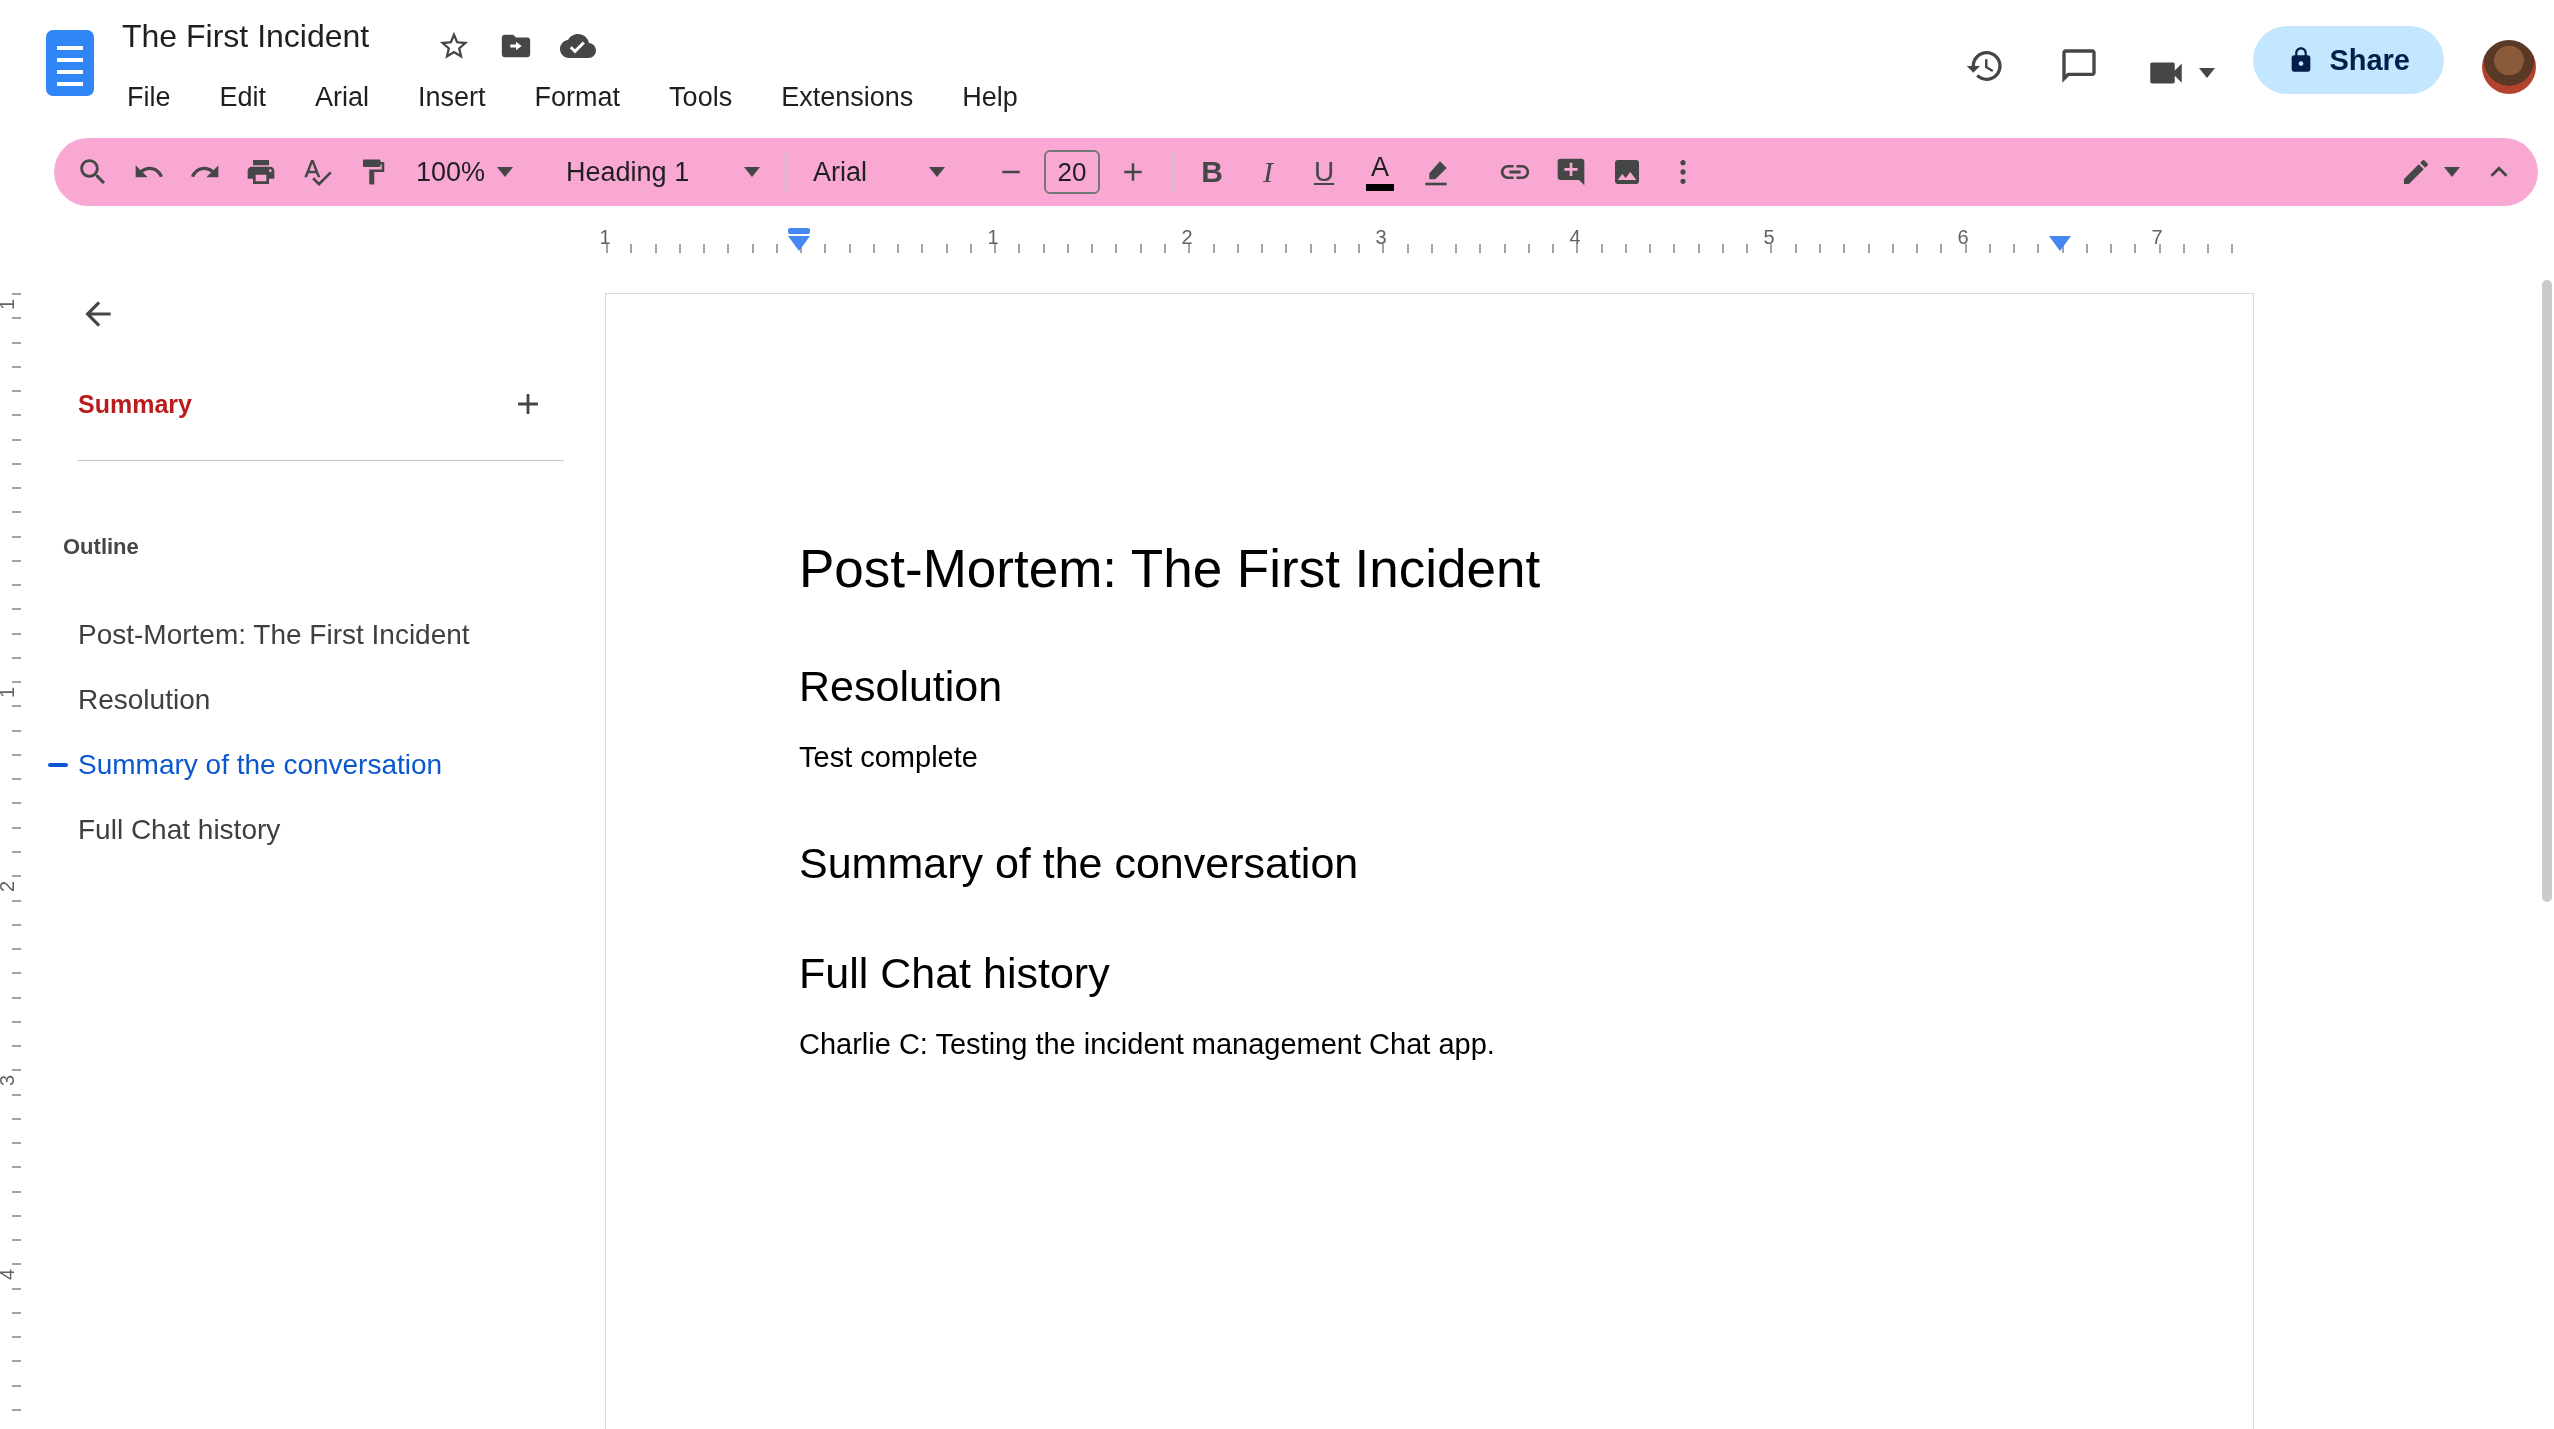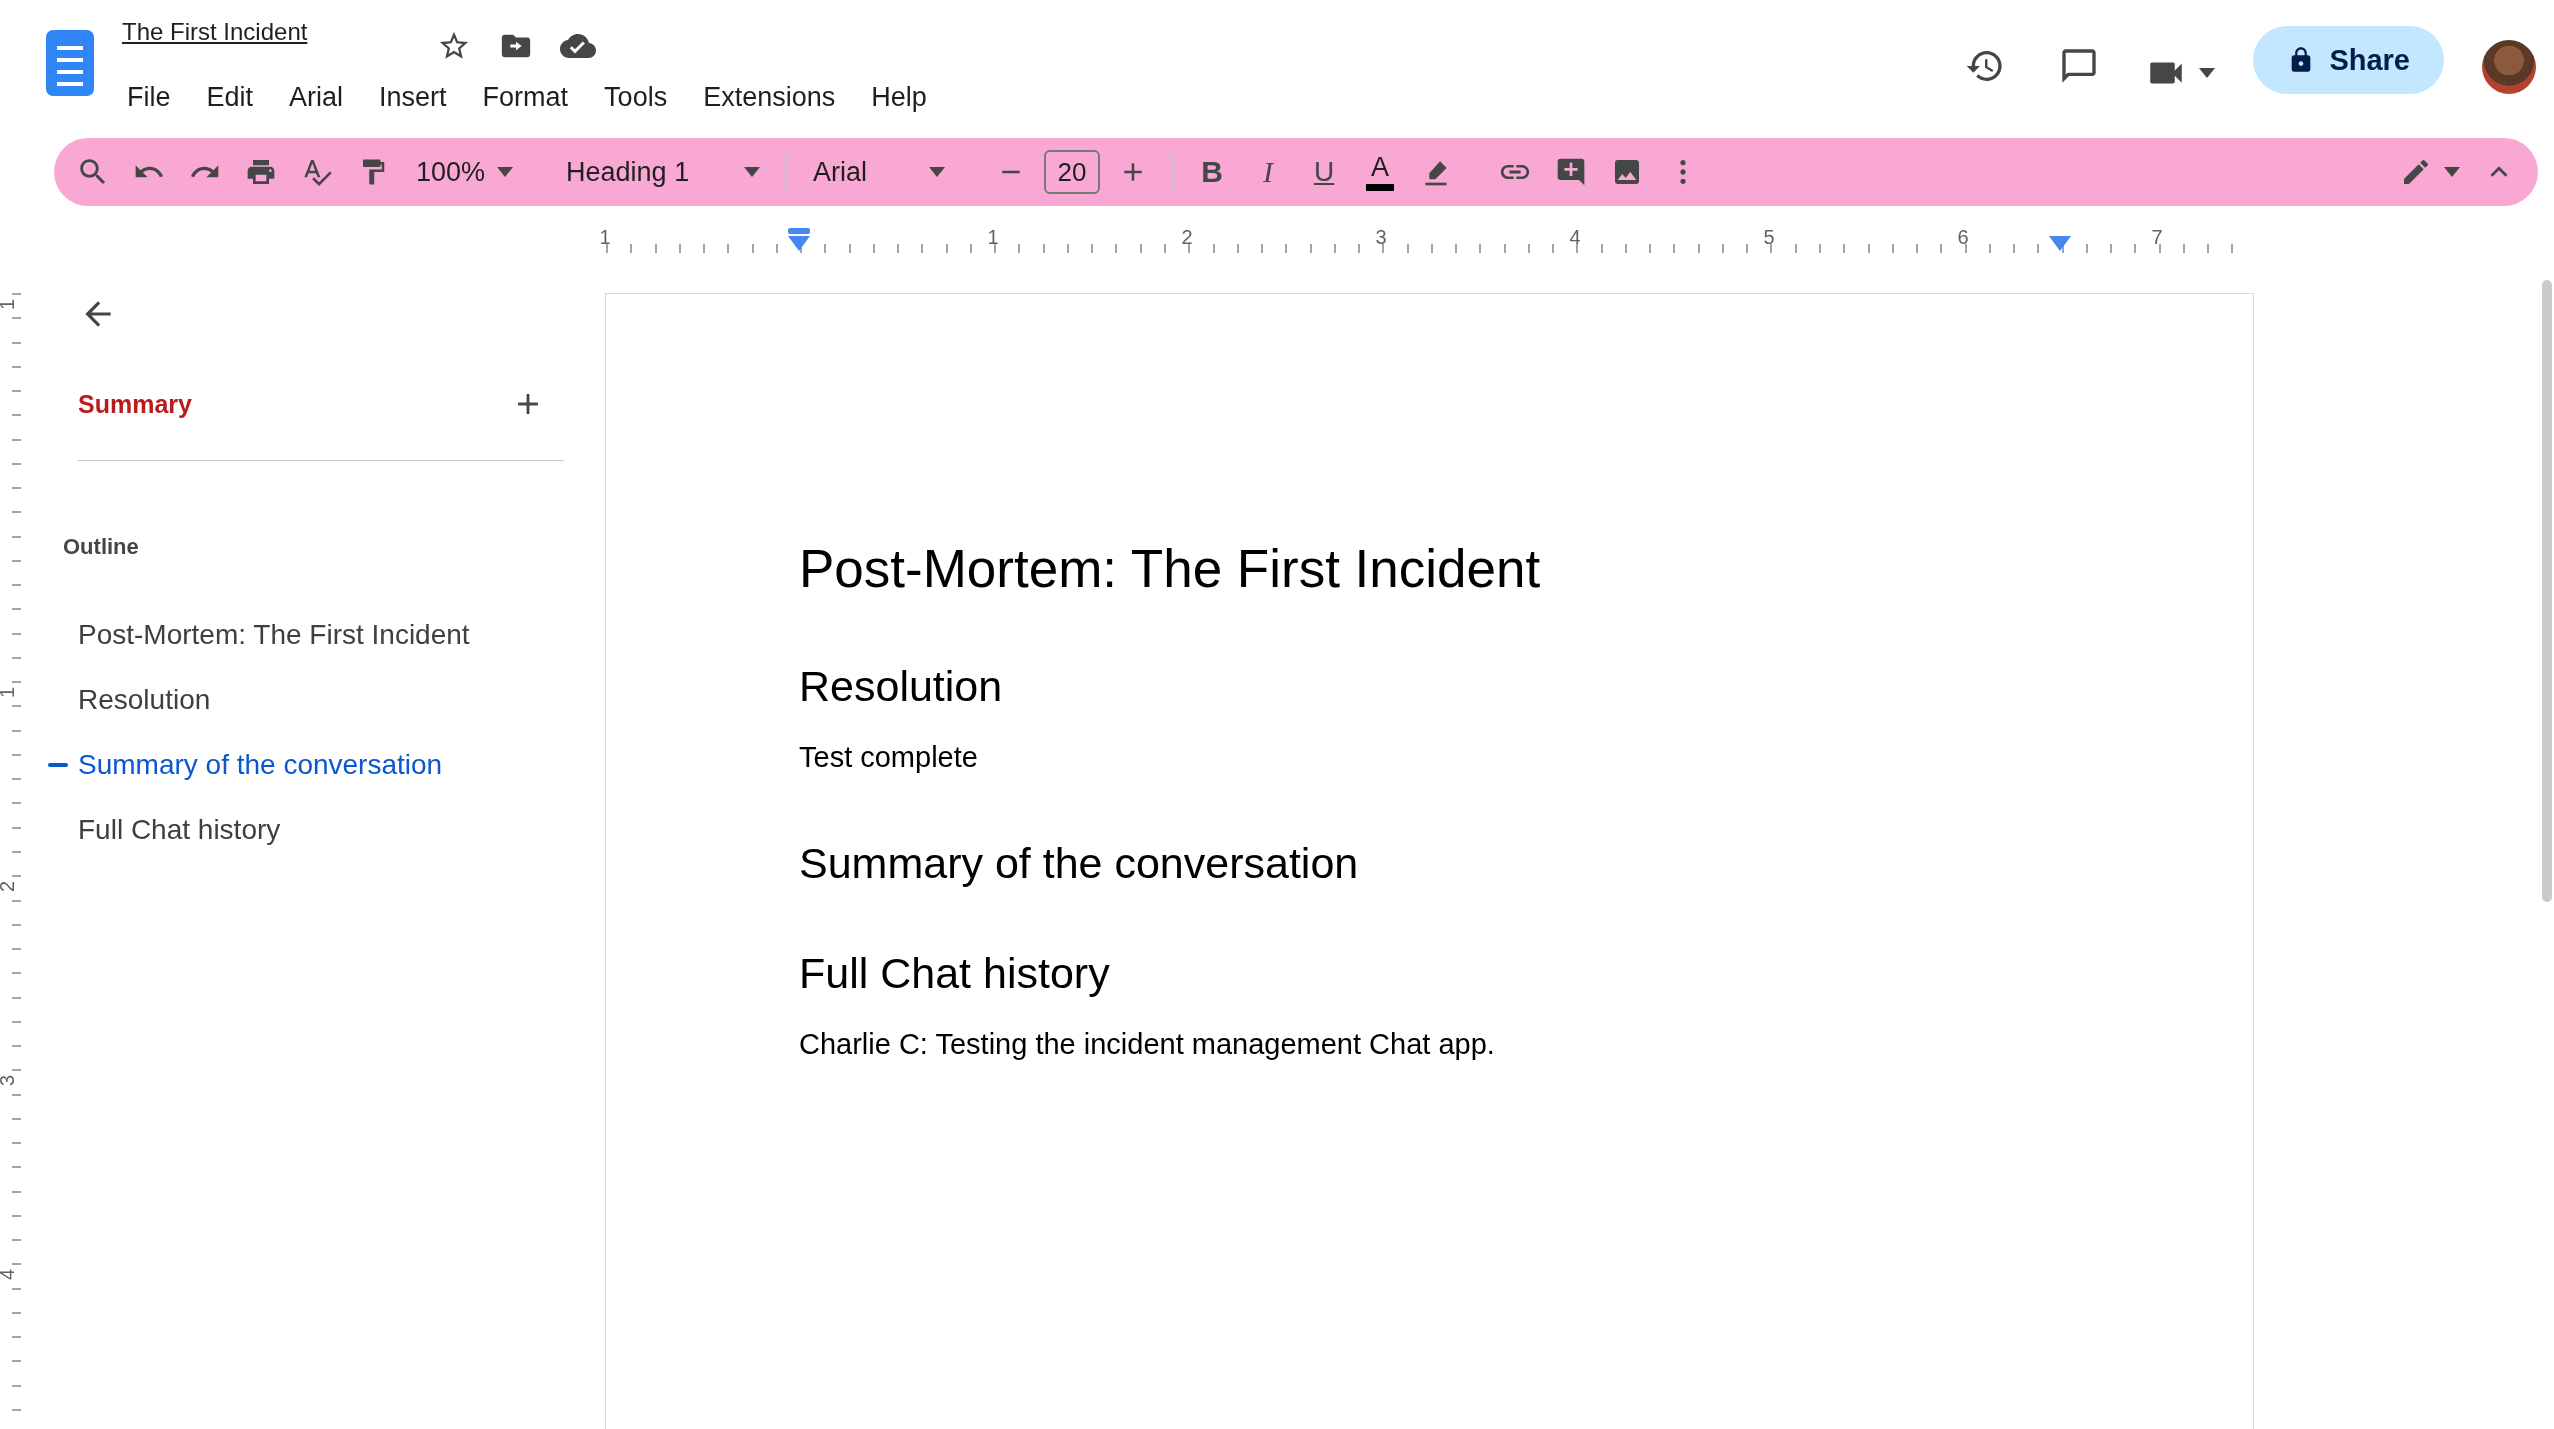--- a/index.html
+++ b/index.html
@@ -8,24 +8,24 @@
     width:2554px; height:1429px; overflow:hidden; position:relative;
     background:#fff; font-family:"Liberation Sans", sans-serif; color:#1f1f1f;
   }
   .ic { display:block; fill:currentColor; }
 
   
   .topbar { position:absolute; left:0; top:0; width:2554px; height:128px; background:#fff; }
   .docs-logo { position:absolute; left:46px; top:30px; width:48px; height:66px; background:#3086f6; border-radius:7px; }
   .docs-logo::after { content:""; position:absolute; left:11px; top:16px; width:26px; height:40px;
     background:repeating-linear-gradient(180deg,#fff 0 4px, transparent 4px 12px); }
-  .doc-title { position:absolute; left:122px; top:18px; font-size:24px; color:#1f1f1f; white-space:nowrap;text-decoration:underline; }
+  .doc-title { position:absolute; left:122px; top:18px; font-size:32px; color:#1f1f1f; white-space:nowrap; }
   .title-icons { position:absolute; left:430px; top:22px; display:flex; gap:14px; color:#444746; }
   .title-icon-btn { width:48px; height:48px; border-radius:50%; display:flex; align-items:center; justify-content:center; }
-  .menubar { position:absolute; left:110px; top:74px; display:flex; gap:2px;text-align:center; }
+  .menubar { position:absolute; left:110px; top:74px; display:flex; gap:15px;text-align:center; }
   .menu-item { font-size:27px; color:#1f1f1f; padding:8px 17px; border-radius:8px; cursor:pointer; }
   .topbar-right { position:absolute; right:18px; top:26px; height:68px; display:flex; align-items:flex-end; gap:38px; }
   .top-icon-btn { width:56px; height:56px; border-radius:50%; display:flex; align-items:center; justify-content:center; color:#444746; }
   .cam-group { display:flex; align-items:center; gap:12px; color:#444746; }
   .caret { width:0; height:0; border-left:8px solid transparent; border-right:8px solid transparent; border-top:10px solid #444746; }
   .share-btn { height:68px; border-radius:34px; background:#c2e7ff; color:#041e49; display:flex; align-items:center; gap:14px; padding:0 34px; font-size:29px; font-weight:bold; }
   .avatar { width:54px; height:54px; border-radius:50%;
     background:radial-gradient(circle at 50% 38%, #8a5a3b 0 34%, #5a3a26 35% 58%, #b3432e 59% 100%); }
 
   

